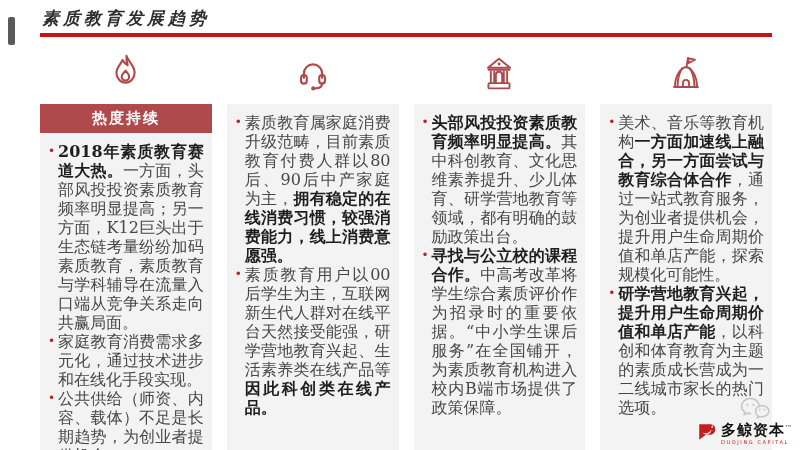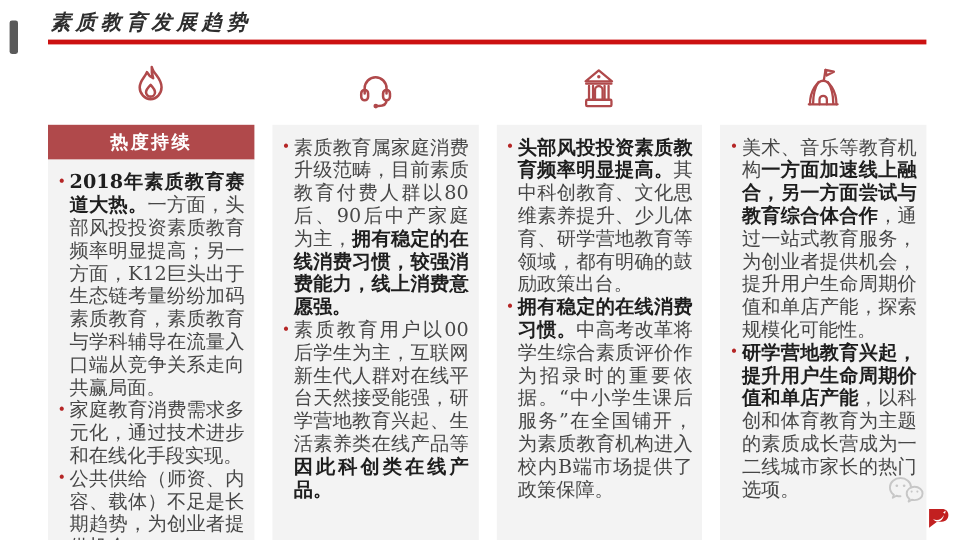--- a/index.html
+++ b/index.html
@@ -110,21 +110,21 @@
     </svg>
         </div>
       <div class="col-body">
         <ul class="bullets">
             <li>
               <span class="dot">•</span>
               <span class="btext"><span class="bold">头部风投投资素质教育频率明显提高。</span><span>其中科创教育、文化思维素养提升、少儿体育、研学营地教育等领域，都有明确的鼓励政策出台。</span></span>
             </li>
             <li>
               <span class="dot">•</span>
-              <span class="btext"><span class="bold">拥有稳定的在线消费习惯。</span><span>中高考改革将学生综合素质评价作为招录时的重要依据。“中小学生课后服务”在全国铺开，为素质教育机构进入校内B端市场提供了政策保障。</span></span>
+              <span class="btext"><span class="bold">寻找与公立校的课程合作。</span><span>中高考改革将学生综合素质评价作为招录时的重要依据。“中小学生课后服务”在全国铺开，为素质教育机构进入校内B端市场提供了政策保障。</span></span>
             </li>
           </ul>
       </div>
     </div>
 
     <div class="column">
       <div class="icon-area">
           <svg width="46" height="46" viewBox="0 0 48 48" fill="none" stroke="#b0494b" stroke-width="2" stroke-linecap="round" stroke-linejoin="round">
       <path d="M12.5 37.5c0-12.5 6.8-20.5 11.5-20.5s11.5 8 11.5 20.5"></path>
       <path d="M11.5 37.5h25"></path>
@@ -163,15 +163,22 @@
   </div>
 
   <div class="logo">
     <span>
       <svg width="20" height="20" viewBox="0 0 36 36">
         <path d="M4 4h19c7 0 10 4 10 9s-3 10-10 10h-7l-12 9z" fill="#c22020"></path>
         <path d="M10 19c6 3.5 13 1 16-6-.6 9-10 13.5-16 6z" fill="#ffffff"></path>
         <path d="M25 9l4-3-1 5z" fill="#ffffff"></path>
       </svg>
     </span>
+    <span class="logo-textcol">
+      <span class="logo-name-row">
+        <span class="logo-name">多鲸资本</span>
+        <span class="logo-tm">™</span>
+      </span>
+      <span class="logo-sub">DUOJING CAPITAL</span>
+    </span>
   </div>
 
 </div>
 
 </body></html>

